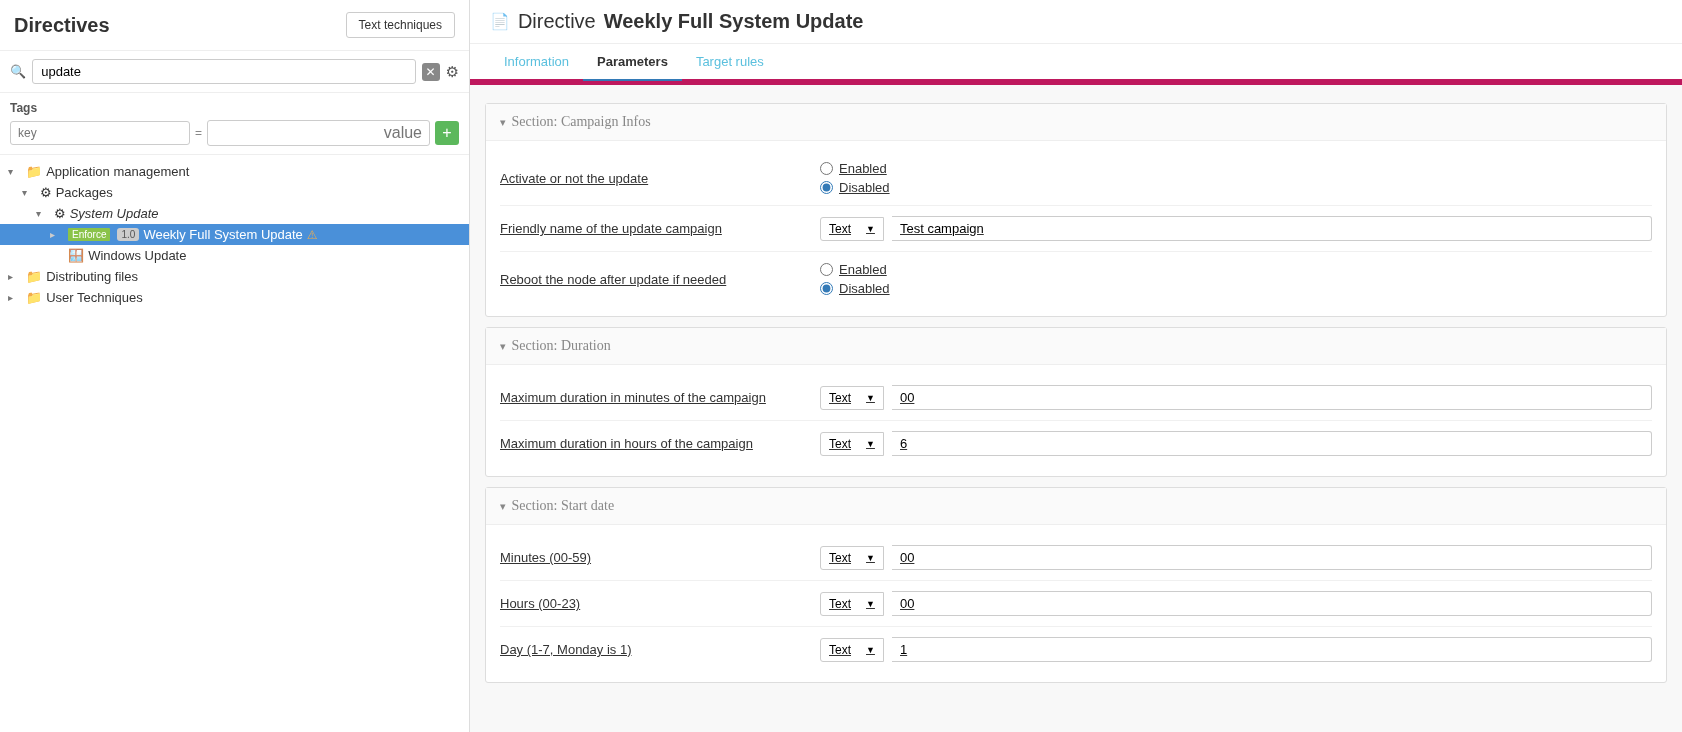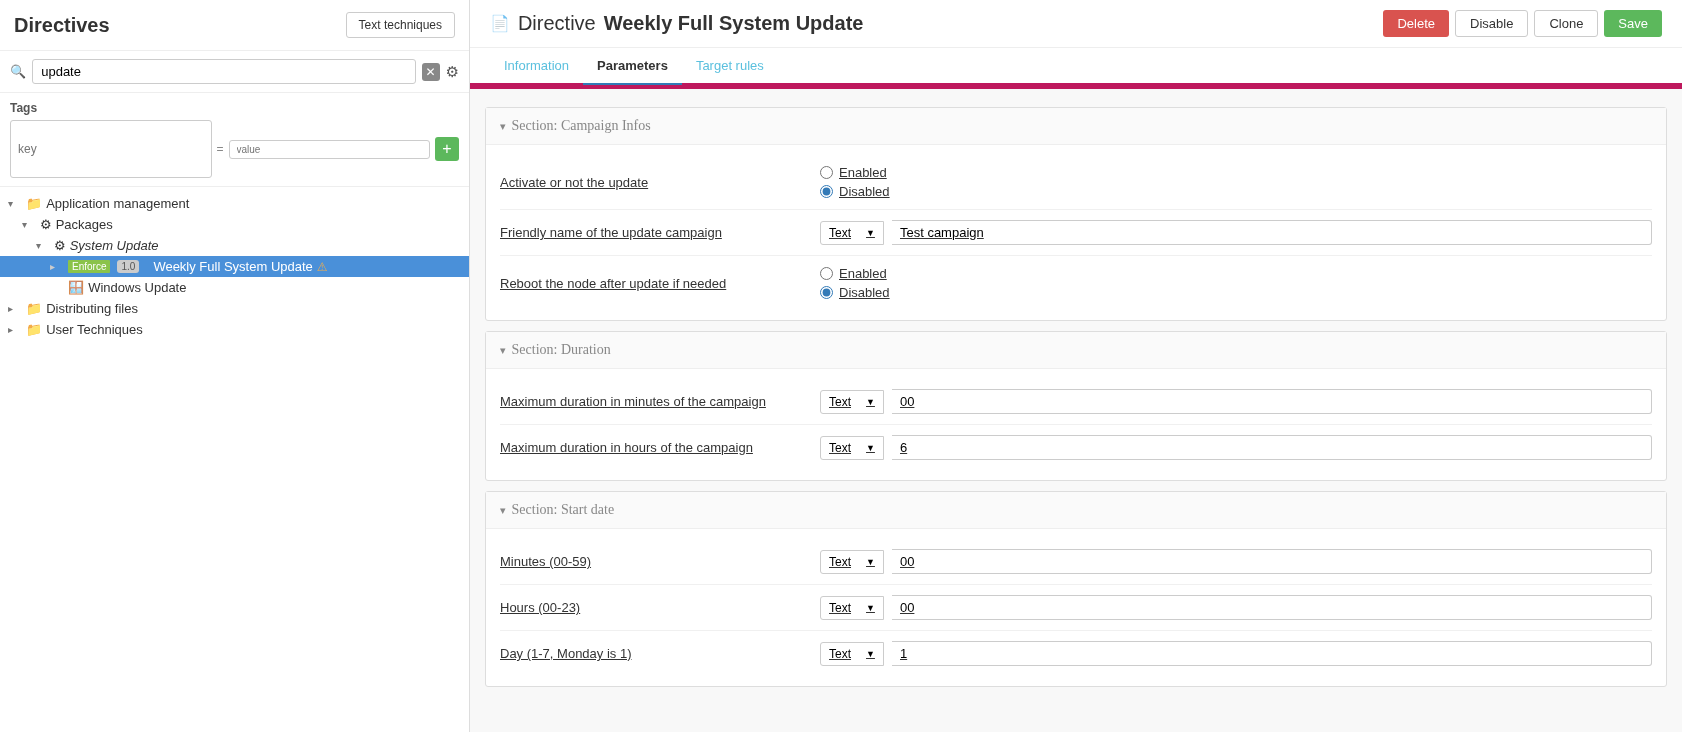--- a/index.html
+++ b/index.html
@@ -11,34 +11,34 @@
     .sidebar-title { font-size: 20px; font-weight: 600; color: #333; }
     .edit-techniques-btn { border: 1px solid #ccc; background: #fff; padding: 5px 12px; border-radius: 3px; cursor: pointer; font-size: 12px; color: #333; }
     .sidebar-search { padding: 8px 10px; border-bottom: 1px solid #eee; display: flex; align-items: center; gap: 6px; }
     .search-icon-wrap { color: #888; font-size: 13px; }
     .search-input { flex: 1; border: 1px solid #ccc; border-radius: 3px; padding: 4px 8px; font-size: 13px; }
     .clear-btn { background: #888; color: #fff; border: none; border-radius: 3px; width: 18px; height: 18px; cursor: pointer; font-size: 12px; display: flex; align-items: center; justify-content: center; }
     .filter-btn { background: none; border: none; cursor: pointer; color: #555; font-size: 15px; }
     .tags-section { padding: 8px 10px; border-bottom: 1px solid #eee; }
     .tags-label { font-size: 12px; font-weight: 600; color: #555; margin-bottom: 5px; }
     .tags-row { display: flex; align-items: center; gap: 5px; }
-    .tags-key { flex: 1; border: 1px solid #ccc; border-radius: 3px; padding: 21px 7px; font-size: 12px; color: #aaa; }
+    .tags-key { flex: 1; border: 1px solid #ccc; border-radius: 3px; padding: 4px 7px; font-size: 12px; color: #aaa; }
     .tags-eq { color: #888; font-size: 12px; }
-    .tags-value { flex: 1; border: 1px solid #ccc; border-radius: 3px; padding: 3px 7px; font-size: 10px; color: #aaa; }
+    .tags-value { flex: 1; border: 1px solid #ccc; border-radius: 3px; padding: 3px 7px; font-size: 16px; color: #aaa; text-align: right; }
     .tags-add { background: #5cb85c; color: #fff; border: none; border-radius: 3px; width: 24px; height: 24px; cursor: pointer; font-size: 16px; display: flex; align-items: center; justify-content: center; }
     .tree { padding: 6px 0; overflow-y: auto; flex: 1; }
     .tree-item { display: flex; align-items: center; padding: 3px 8px; cursor: pointer; font-size: 13px; gap: 4px; }
     .tree-item.selected { background: #4a90d9; color: #fff; }
     .tree-item .toggle { width: 14px; color: #777; font-size: 10px; }
     .tree-item .icon { font-size: 13px; }
     .tree-indent-1 { padding-left: 22px; }
     .tree-indent-2 { padding-left: 36px; }
     .tree-indent-3 { padding-left: 50px; }
     .enforce-badge { background: #8bc34a; color: #fff; font-size: 10px; border-radius: 1px; padding: 1px 4px; margin-right: 3px; }
-    .version-badge { background: #ccc; color: #555; font-size: 10px; border-radius: 3px; padding: 1px 4px; margin-right: 10px; }
+    .version-badge { background: #ccc; color: #555; font-size: 10px; border-radius: 3px; padding: 1px 4px; margin-right: 0; }
     .warn-icon { color: #f0ad4e; font-size: 12px; }
 
     
     .main { flex: 1; display: flex; flex-direction: column; height: 732px; overflow: hidden; background: #fff; }
     .main-header { padding: 10px 20px; border-bottom: 1px solid #eee; display: flex; align-items: center; justify-content: space-between; background: #fff; }
     .directive-title { display: flex; align-items: center; gap: 8px; font-size: 20px; color: #333; }
     .directive-title .doc-icon { color: #888; font-size: 16px; }
     .directive-title span.bold { font-weight: 700; }
     .header-actions { display: flex; gap: 6px; }
     .btn-delete { background: #d9534f; color: #fff; border: none; border-radius: 3px; padding: 5px 14px; cursor: pointer; font-size: 13px; }
@@ -142,26 +142,20 @@
   </div>
 </div>
 
 <div class="main">
   <div class="main-header">
     <div class="directive-title">
       <span class="doc-icon">📄</span>
       <span>Directive</span>
       <span class="bold">Weekly Full System Update</span>
     </div>
-    <div class="header-actions">
-      <button class="btn-delete">Delete</button>
-      <button class="btn-disable">Disable</button>
-      <button class="btn-clone">Clone</button>
-      <button class="btn-save">Save</button>
-    </div>
   </div>
 
   <div class="tabs">
     <div class="tab">Information</div>
     <div class="tab active">Parameters</div>
     <div class="tab">Target rules</div>
   </div>
 
   <div class="content">
     <div class="section-scroll-top"></div>

